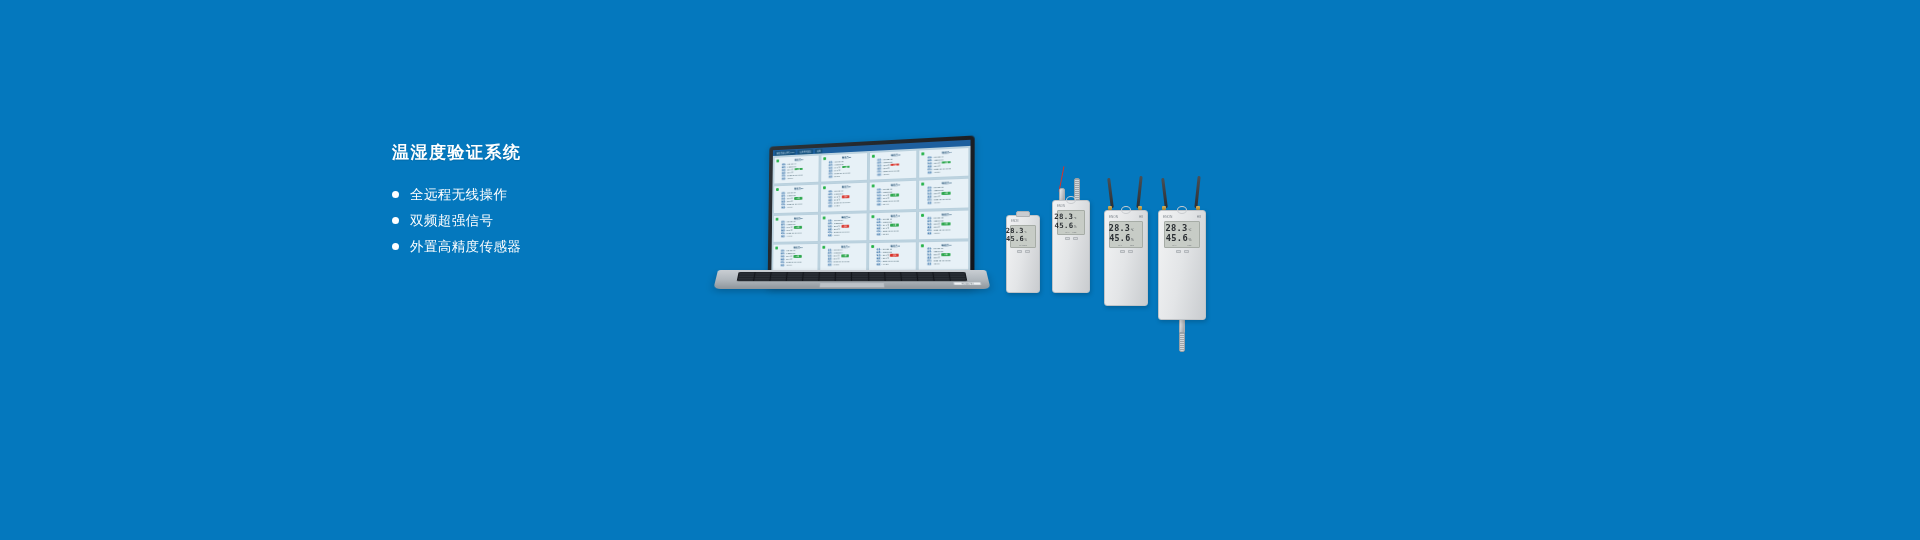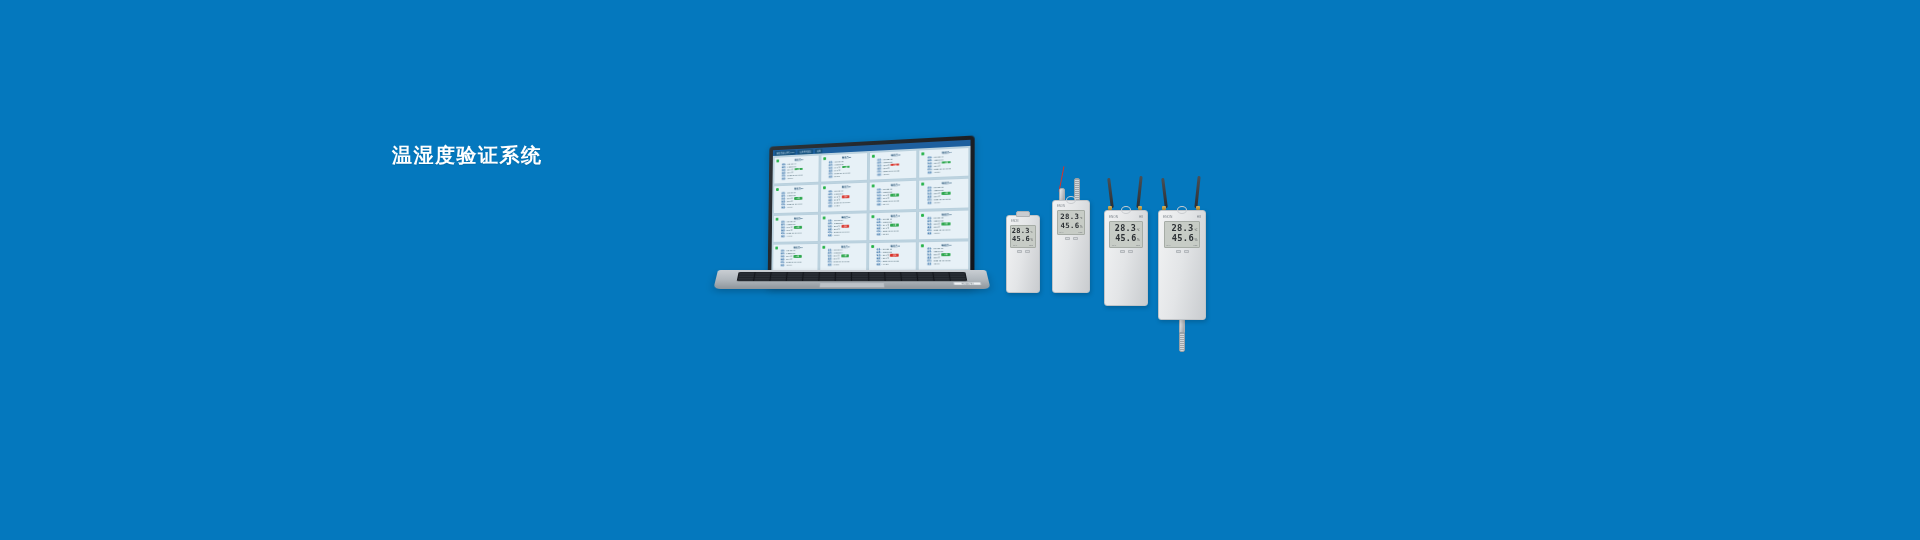--- a/index.html
+++ b/index.html
@@ -7,21 +7,21 @@
   body {
     font-family:"Liberation Sans", sans-serif;
     background:#0478be;
     position:relative;
   }
   .banner { position:absolute; inset:0; background:#0478be; }
 
   
   .textblock { position:absolute; left:392px; top:143px; width:330px; }
   .title {
-    font-size:20px; font-weight:bold; color:#ffffff;
+    font-size:17px; font-weight:bold; color:#ffffff;
     letter-spacing:1.5px; line-height:1.2;
     text-shadow:0 1px 1px rgba(0,0,0,.12);
   }
   .subtitle {
     margin-top:19px; font-size:13.5px; color:#eef6fb;
     letter-spacing:.4px; font-weight:400;
   }
   .bullets { margin-top:19px; }
   .bullet { display:flex; align-items:center; height:25px; margin-bottom:1px; }
   .dot {
@@ -136,21 +136,21 @@
     box-shadow:1px 2px 4px rgba(0,0,0,.18);
     display:flex; flex-direction:column; align-items:center;
     padding-top:4px; position:relative;
   }
   .dev-brandrow {
     width:100%; display:flex; justify-content:space-between;
     padding:0 4px; font-size:2.6px; color:#7d858c;
   }
   .lcd {
     background:#c7ccc6; border:.6px solid #a6aca6; border-radius:1px;
-    margin-top:2px; width:80%; padding:1px 2px;
+    margin-top:2px; width:80%; padding:1px 8px;
     display:flex; flex-direction:column; align-items:flex-end;
   }
   .lcd-line { display:flex; align-items:baseline; gap:.5px; }
   .lcd-num {
     font-family:"DejaVu Sans Mono", monospace;
     font-weight:bold; color:#2b2f33; letter-spacing:.3px;
   }
   .lcd-unit { color:#44484c; }
   .lcd-foot { width:100%; display:flex; justify-content:space-between;
               font-size:1.8px; color:#6c7176; margin-top:.5px; }
@@ -189,20 +189,34 @@
     background:#d8342a;
   }
 </style>
 </head>
 <body>
 
 <div class="banner">
 
   <div class="textblock">
     <div class="title">温湿度验证系统</div>
+    <div class="bullets">
+      <div class="bullet">
+        <span class="dot"></span>
+        <span class="bullet-label">全远程无线操作</span>
+      </div>
+      <div class="bullet">
+        <span class="dot"></span>
+        <span class="bullet-label">双频超强信号</span>
+      </div>
+      <div class="bullet">
+        <span class="dot"></span>
+        <span class="bullet-label">外置高精度传感器</span>
+      </div>
+    </div>
   </div>
 
   <div class="laptop">
     <div class="lid">
       <div class="screen">
         <div class="screen-topbar">
           <span class="topbar-item">温湿度验证系统 V3.0</span>
           <span class="topbar-item">设备实时监控</span>
           <span class="topbar-item">报警</span>
         </div>

